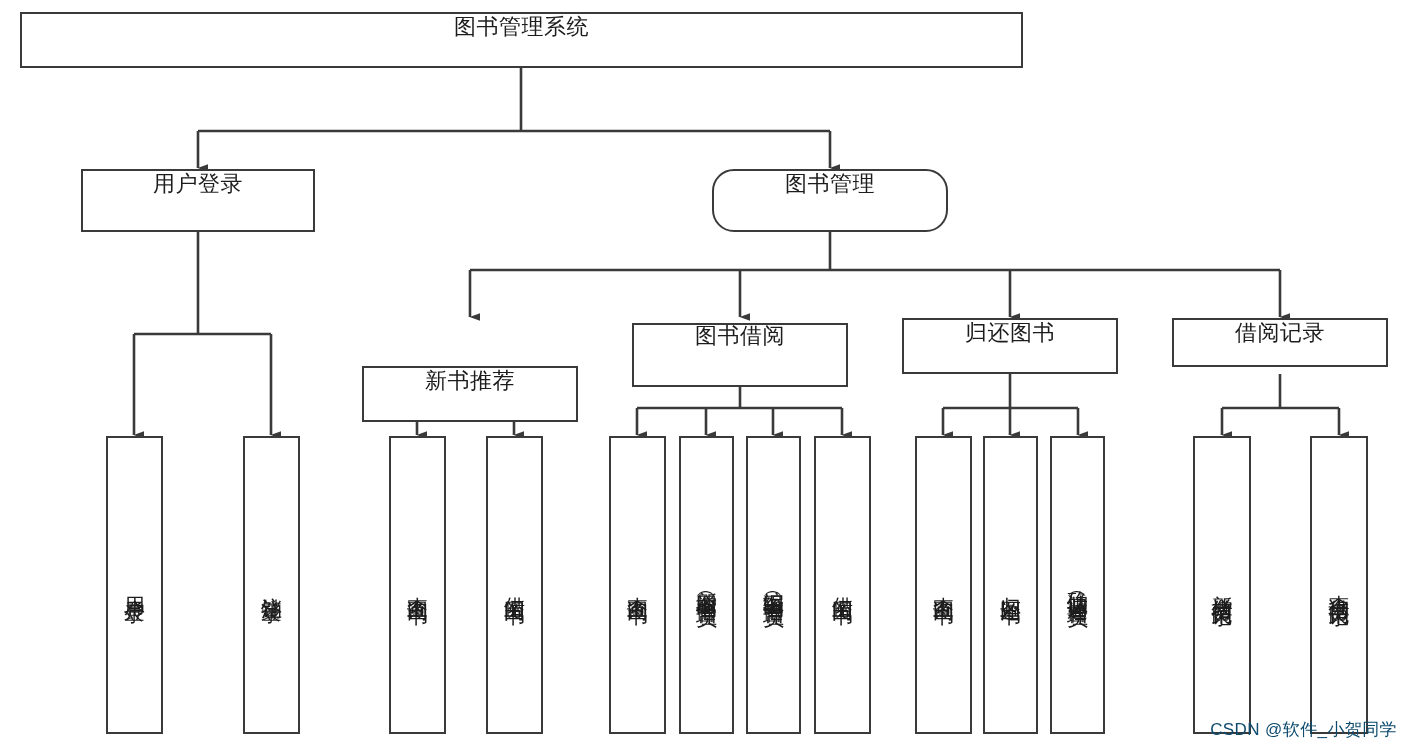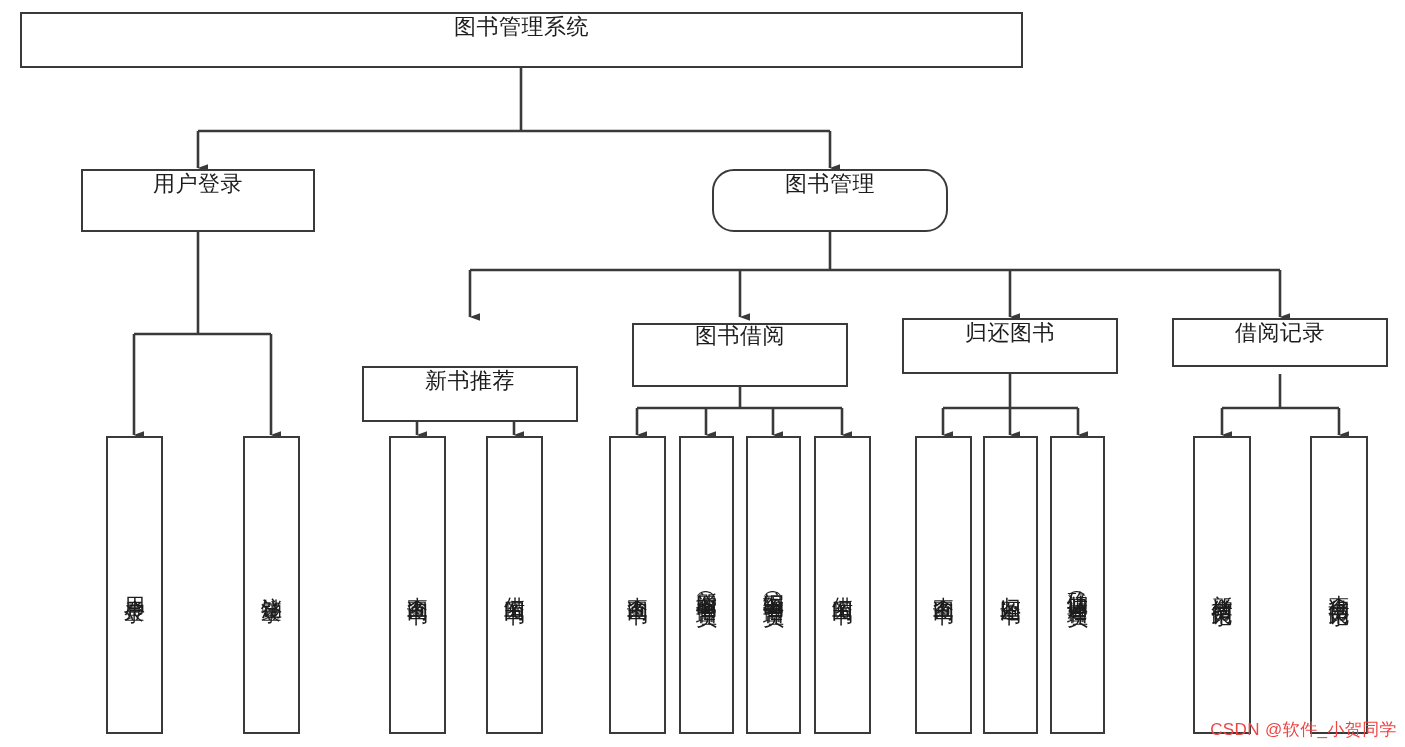--- a/index.html
+++ b/index.html
@@ -60,21 +60,21 @@
     font-size: 21px;
     letter-spacing: 2.5px;
     line-height: 1.05;
     max-height: 100%;
   }
   .watermark {
     position: absolute;
     right: 8px;
     bottom: 6px;
     font-size: 17px;
-    color: #ef4444;
+    color: #0c4a6e;
     letter-spacing: 0.4px;
     z-index: 5;
     white-space: nowrap;
   }
 </style>
 </head>
 <body>
 
 <div id="canvas">
 

